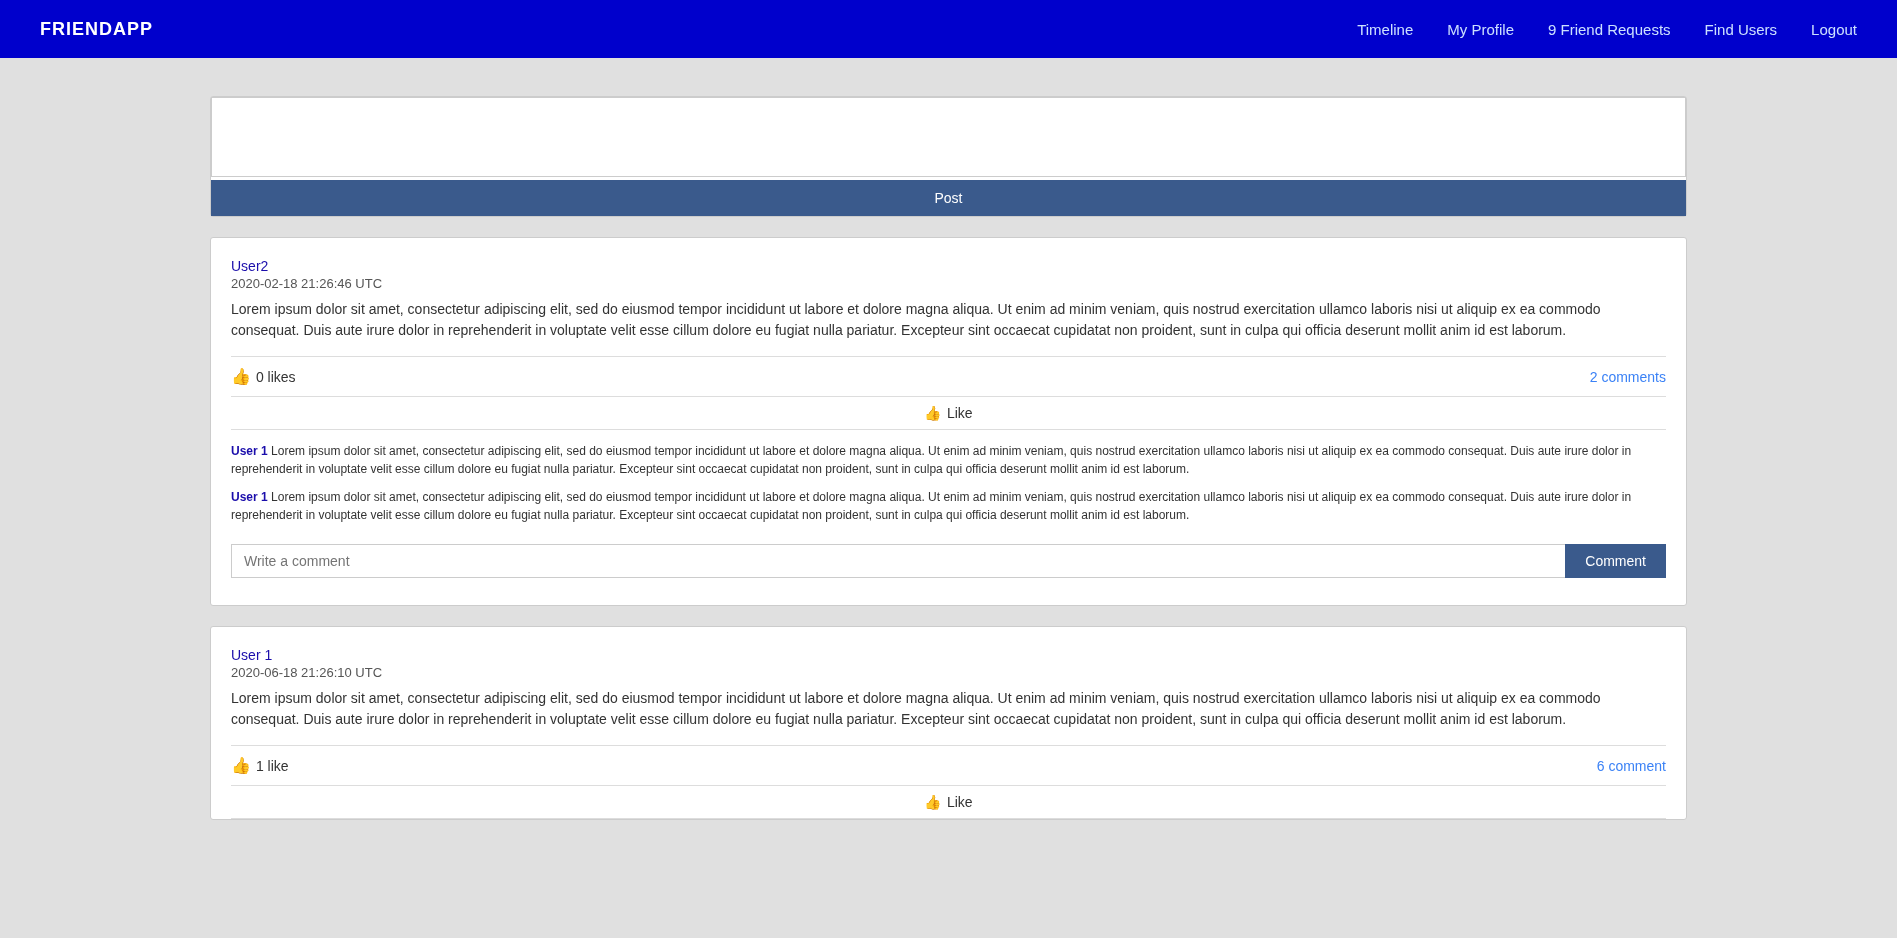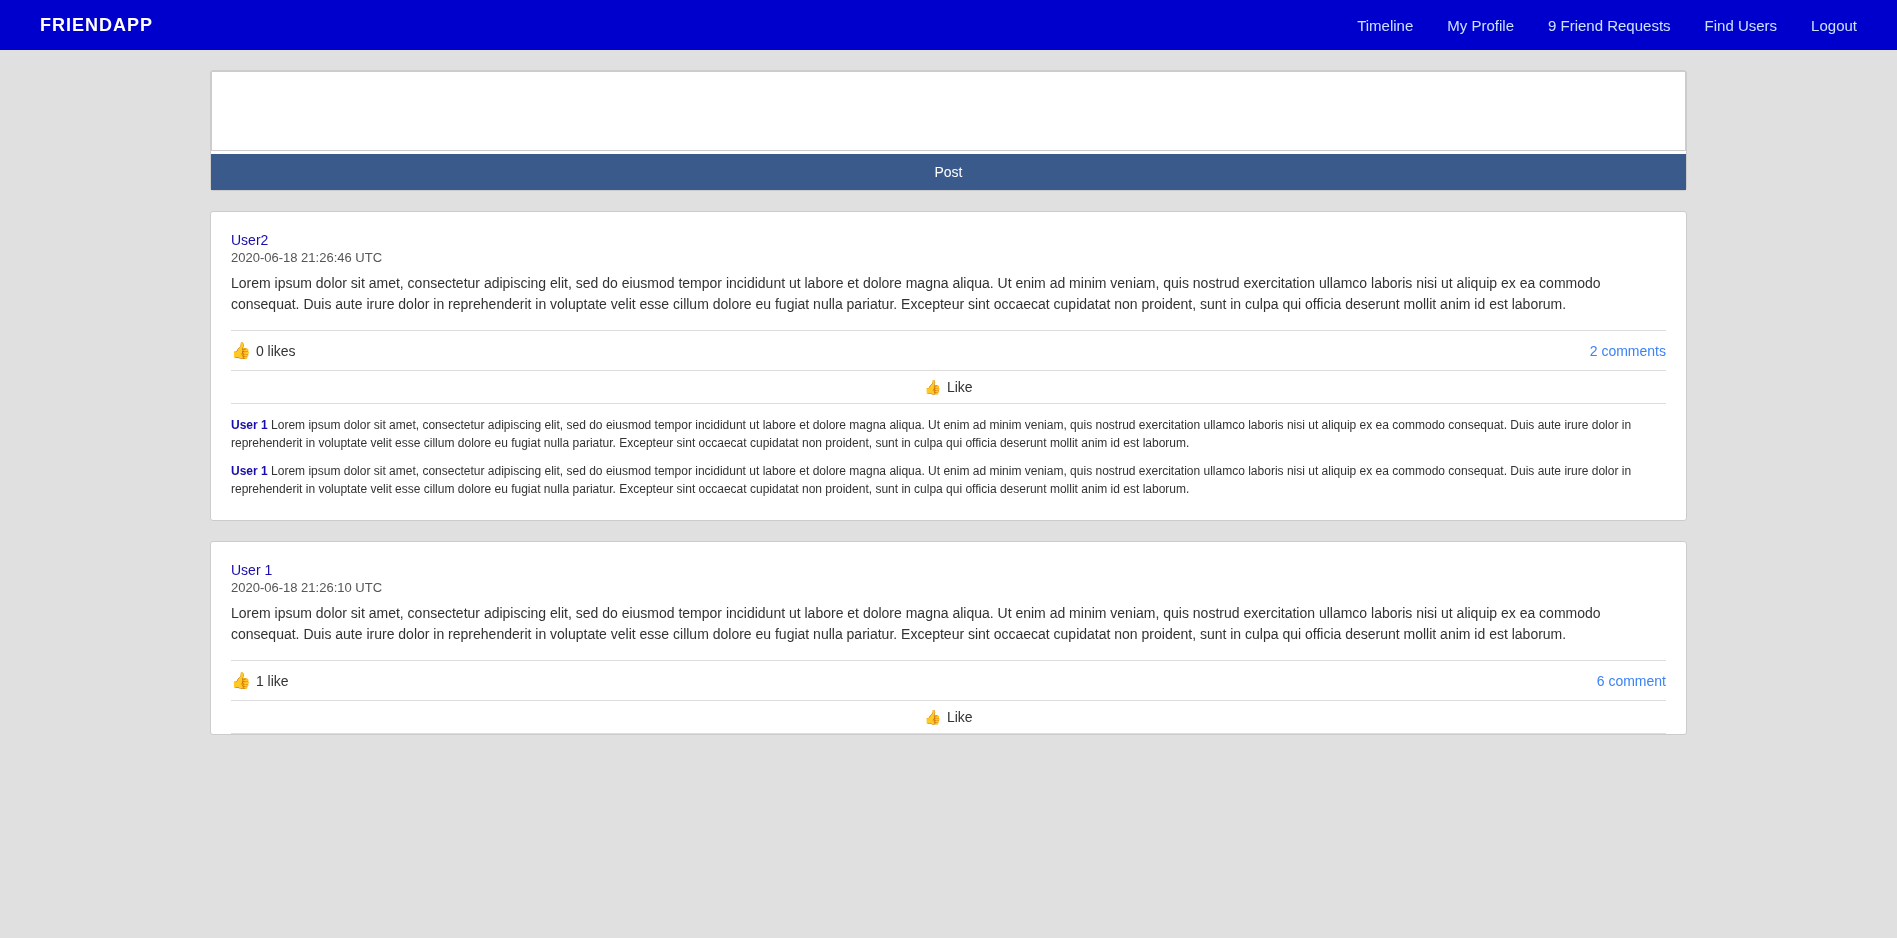--- a/index.html
+++ b/index.html
@@ -8,21 +8,21 @@
       background-color: #e0e0e0;
       font-size: 14px;
       color: #333;
     }
 
     
     nav {
       background-color: #0000cc;
       width: 100%;
       padding: 0 40px;
-      height: 50px;
+      height: 58px;
       display: flex;
       align-items: center;
       justify-content: space-between;
       position: fixed;
       top: 0;
       left: 0;
       z-index: 100;
     }
     .nav-brand {
       color: #fff;
@@ -36,21 +36,21 @@
       list-style: none;
     }
     .nav-links li a {
       color: #cce0ff;
       text-decoration: none;
       font-size: 15px;
     }
 
     
     .main-content {
-      margin-top: 50px;
+      margin-top: 76px;
       padding: 20px 210px;
       display: flex;
       flex-direction: column;
       gap: 20px;
     }
 
     
     .composer-card {
       background: #fff;
       border: 1px solid #ccc;
@@ -219,21 +219,21 @@
 
 <div class="main-content">
 
   <div class="composer-card">
     <textarea class="composer-textarea" style=""></textarea>
     <button class="post-button">Post</button>
   </div>
 
   <div class="post-card">
     <a href="#" class="post-author">User2</a>
-    <div class="post-timestamp">2020-06-18 21:26:46 UTC</div>
+    <div class="post-timestamp">2020-02-18 21:26:46 UTC</div>
     <div class="post-body">Lorem ipsum dolor sit amet, consectetur adipiscing elit, sed do eiusmod tempor incididunt ut labore et dolore magna aliqua. Ut enim ad minim veniam, quis nostrud exercitation ullamco laboris nisi ut aliquip ex ea commodo consequat. Duis aute irure dolor in reprehenderit in voluptate velit esse cillum dolore eu fugiat nulla pariatur. Excepteur sint occaecat cupidatat non proident, sunt in culpa qui officia deserunt mollit anim id est laborum.</div>
 
     <hr class="divider">
 
     <div class="interaction-row">
       <div class="like-count">
         <span class="thumb-icon">👍</span>
         <span>0 likes</span>
       </div>
       <div class="comment-count">2 comments</div>
@@ -248,20 +248,24 @@
 
     <div class="comments-section">
       <div class="comment-item">
         <a href="#" class="comment-author">User 1</a>
         <span>Lorem ipsum dolor sit amet, consectetur adipiscing elit, sed do eiusmod tempor incididunt ut labore et dolore magna aliqua. Ut enim ad minim veniam, quis nostrud exercitation ullamco laboris nisi ut aliquip ex ea commodo consequat. Duis aute irure dolor in reprehenderit in voluptate velit esse cillum dolore eu fugiat nulla pariatur. Excepteur sint occaecat cupidatat non proident, sunt in culpa qui officia deserunt mollit anim id est laborum.</span>
       </div>
       <div class="comment-item">
         <a href="#" class="comment-author">User 1</a>
         <span>Lorem ipsum dolor sit amet, consectetur adipiscing elit, sed do eiusmod tempor incididunt ut labore et dolore magna aliqua. Ut enim ad minim veniam, quis nostrud exercitation ullamco laboris nisi ut aliquip ex ea commodo consequat. Duis aute irure dolor in reprehenderit in voluptate velit esse cillum dolore eu fugiat nulla pariatur. Excepteur sint occaecat cupidatat non proident, sunt in culpa qui officia deserunt mollit anim id est laborum.</span>
       </div>
+      <div class="comment-input-row">
+        <input type="text" class="comment-input" placeholder="Write a comment" style="">
+        <button class="comment-btn">Comment</button>
+      </div>
     </div>
   </div>
 
   <div class="post-card">
     <a href="#" class="post-author">User 1</a>
     <div class="post-timestamp">2020-06-18 21:26:10 UTC</div>
     <div class="post-body">Lorem ipsum dolor sit amet, consectetur adipiscing elit, sed do eiusmod tempor incididunt ut labore et dolore magna aliqua. Ut enim ad minim veniam, quis nostrud exercitation ullamco laboris nisi ut aliquip ex ea commodo consequat. Duis aute irure dolor in reprehenderit in voluptate velit esse cillum dolore eu fugiat nulla pariatur. Excepteur sint occaecat cupidatat non proident, sunt in culpa qui officia deserunt mollit anim id est laborum.</div>
 
     <hr class="divider">
 

